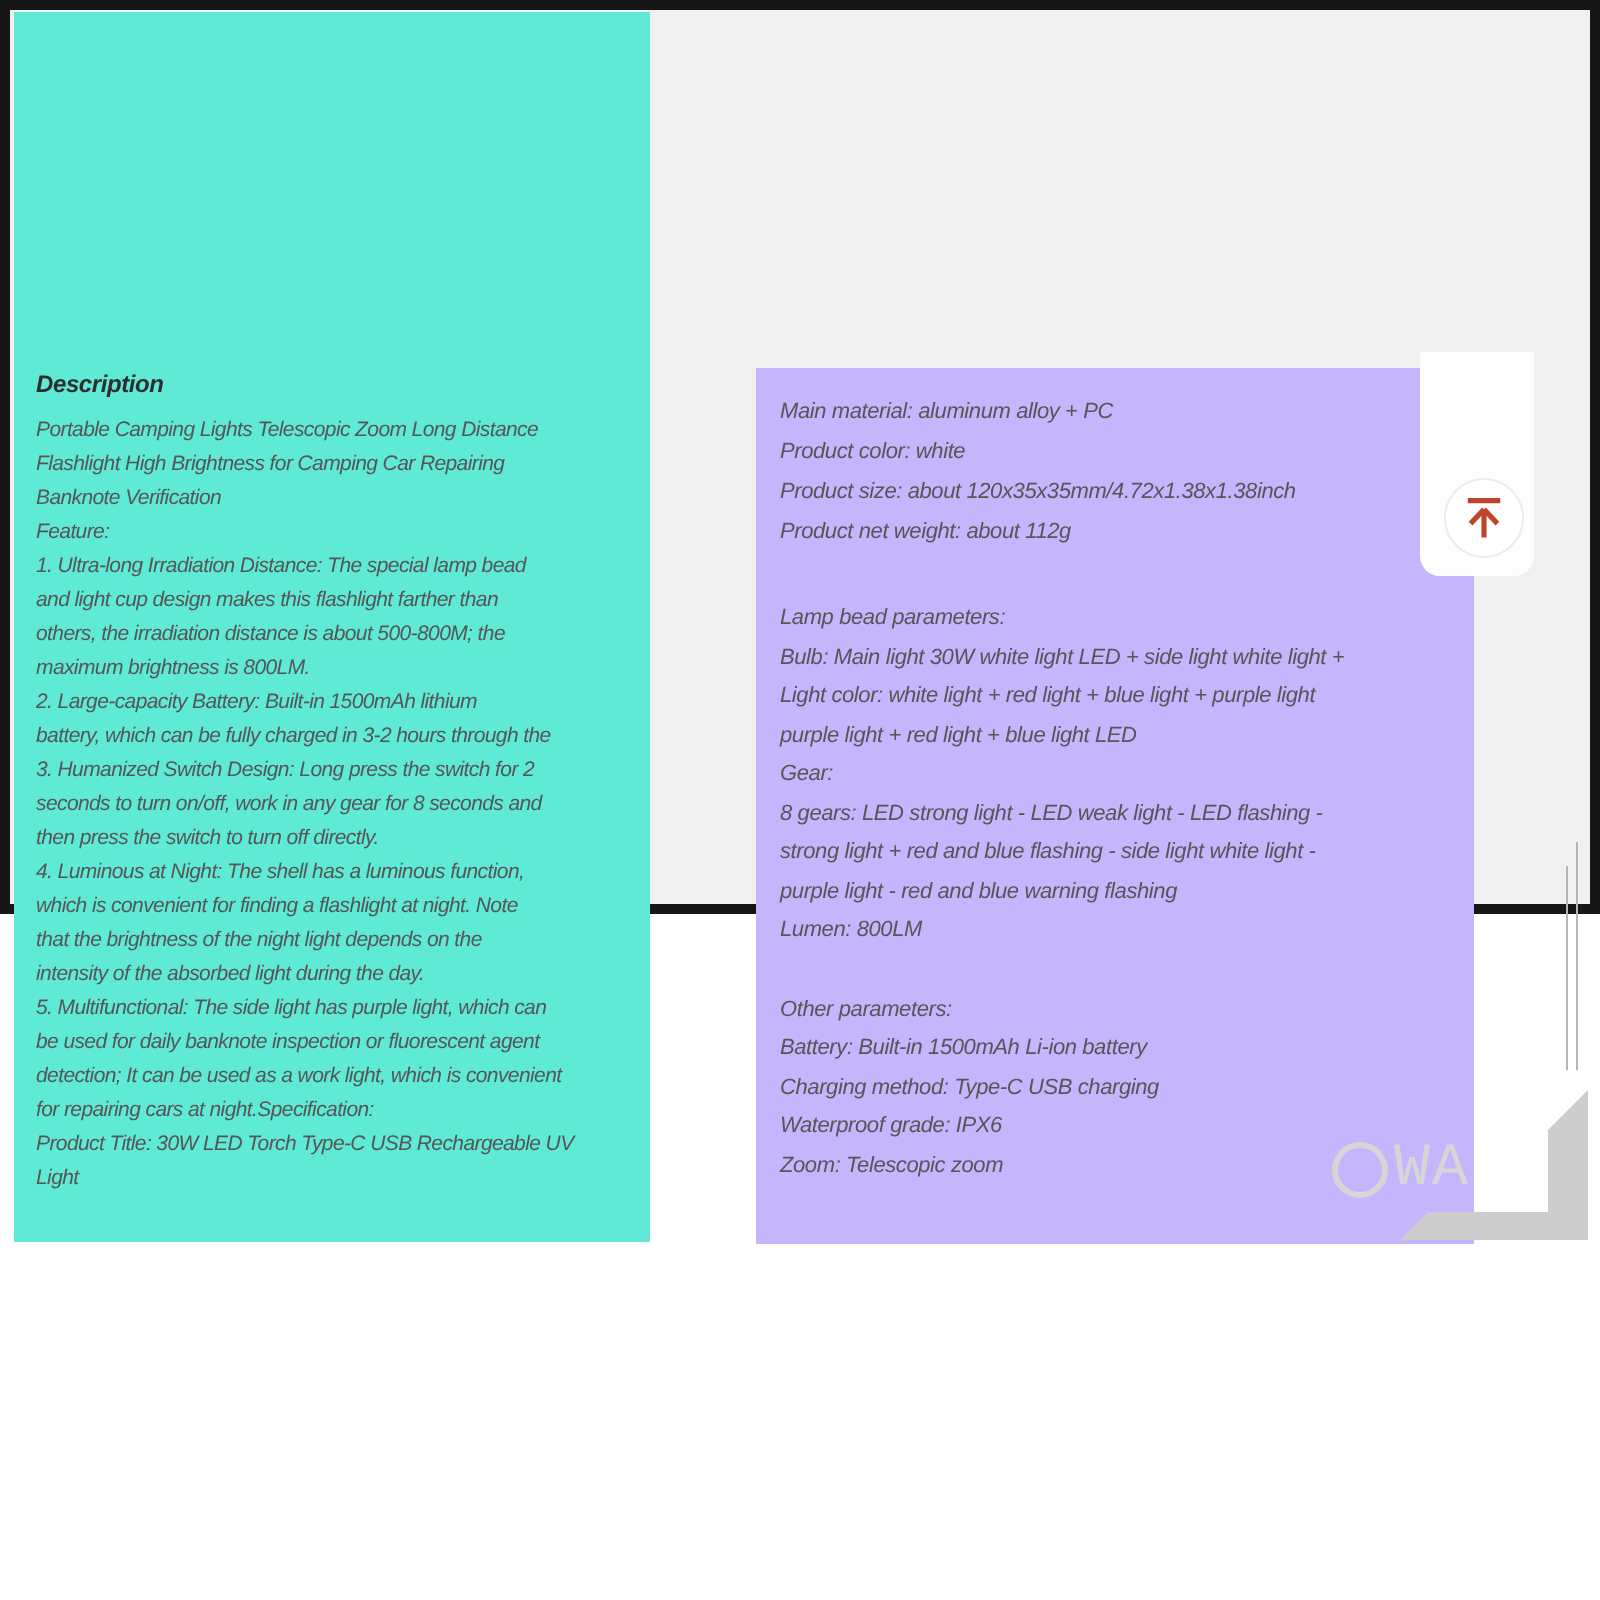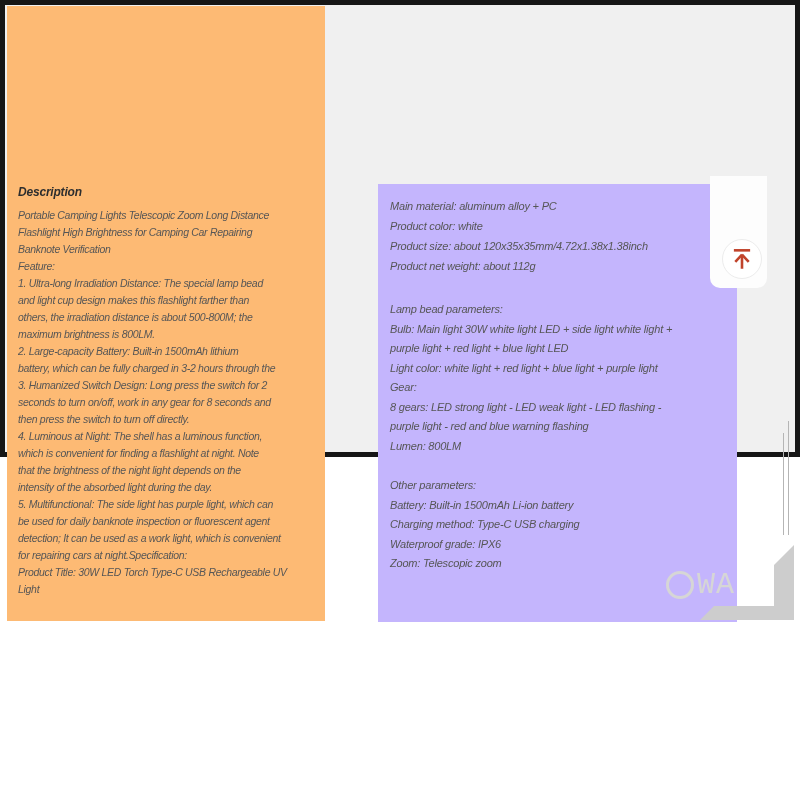--- a/index.html
+++ b/index.html
@@ -8,21 +8,21 @@
     overflow:hidden; font-family:"Liberation Sans", sans-serif;
   }
   
   .frame {
     position:absolute; left:0; top:170; width:800px; height:457px;
     box-sizing:border-box; border:5px solid #161616; background:#f0f0f0;
   }
   
   .left-panel {
     position:absolute; left:7px; top:176px; width:318px; height:445px;
-    background:#fdba74; box-sizing:border-box; padding:8px 6px 0 11px;
+    background:#5eead4; box-sizing:border-box; padding:8px 6px 0 11px;
     overflow:hidden;
   }
   .desc-title {
     font-style:italic; font-weight:bold; font-size:12px; line-height:16px;
     color:#2e2e2e; margin:0 0 7px 0; letter-spacing:-0.2px;
   }
   .left-panel .tl {
     font-style:italic; font-size:10.5px; line-height:17px; color:#565656;
     letter-spacing:-0.3px; white-space:nowrap;
   }
@@ -116,24 +116,25 @@
   <div class="right-panel">
     <div class="sec-basic">
         <div class="tl">Main material: aluminum alloy + PC</div>
         <div class="tl">Product color: white</div>
         <div class="tl">Product size: about 120x35x35mm/4.72x1.38x1.38inch</div>
         <div class="tl">Product net weight: about 112g</div>
       </div>
     <div class="sec-lamp">
         <div class="tl">Lamp bead parameters:</div>
         <div class="tl">Bulb: Main light 30W white light LED + side light white light +</div>
+        <div class="tl">Light color: white light + red light + blue light + purple light</div>
         <div class="tl">purple light + red light + blue light LED</div>
-        <div class="tl">Light color: white light + red light + blue light + purple light</div>
         <div class="tl">Gear:</div>
         <div class="tl">8 gears: LED strong light - LED weak light - LED flashing -</div>
+        <div class="tl">strong light + red and blue flashing - side light white light -</div>
         <div class="tl">purple light - red and blue warning flashing</div>
         <div class="tl">Lumen: 800LM</div>
       </div>
     <div class="sec-other">
         <div class="tl">Other parameters:</div>
         <div class="tl">Battery: Built-in 1500mAh Li-ion battery</div>
         <div class="tl">Charging method: Type-C USB charging</div>
         <div class="tl">Waterproof grade: IPX6</div>
         <div class="tl">Zoom: Telescopic zoom</div>
       </div>

